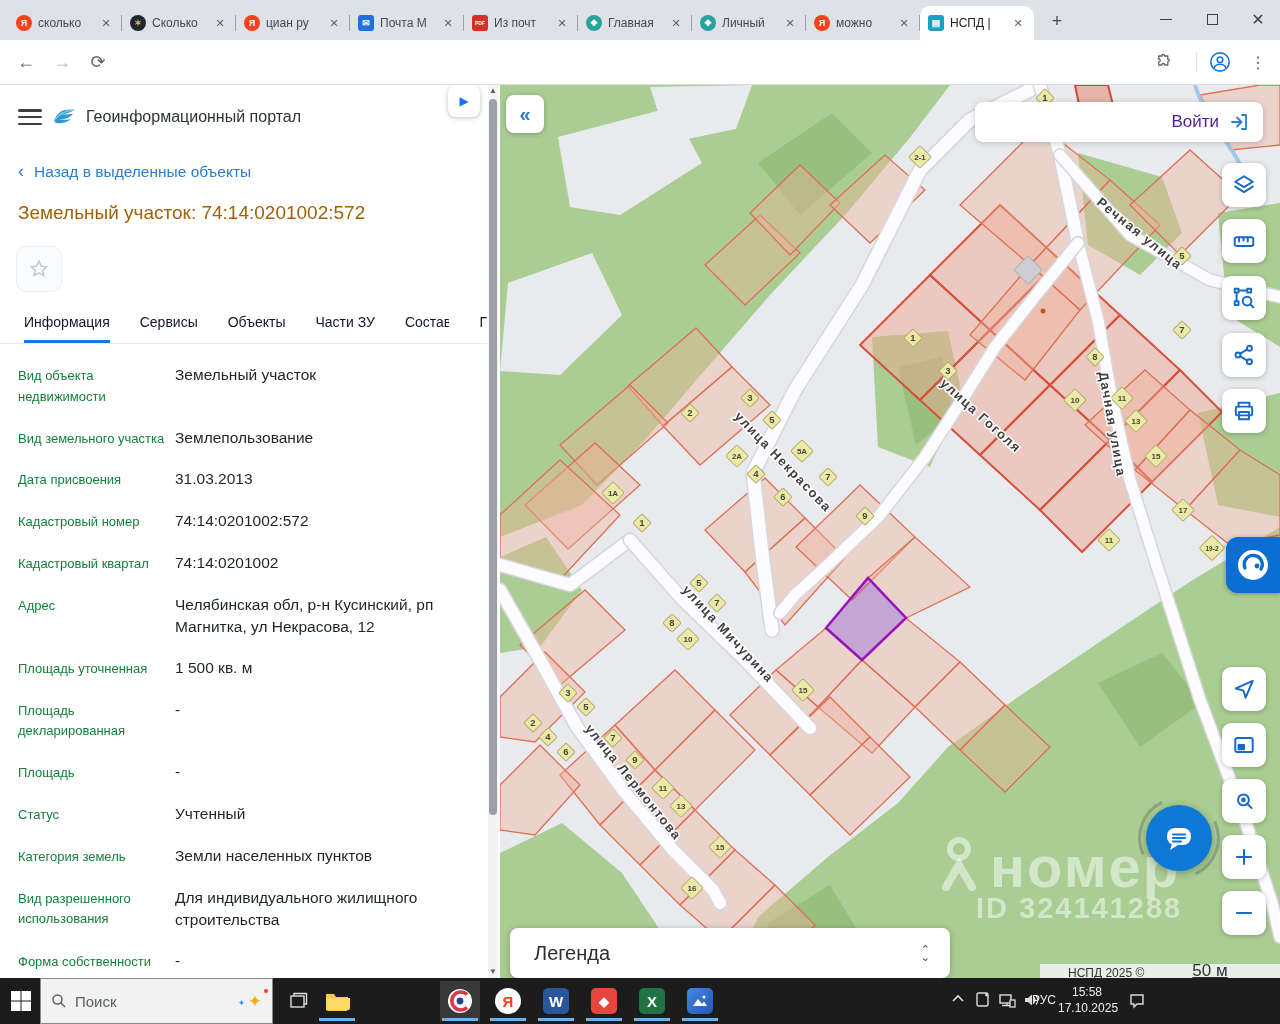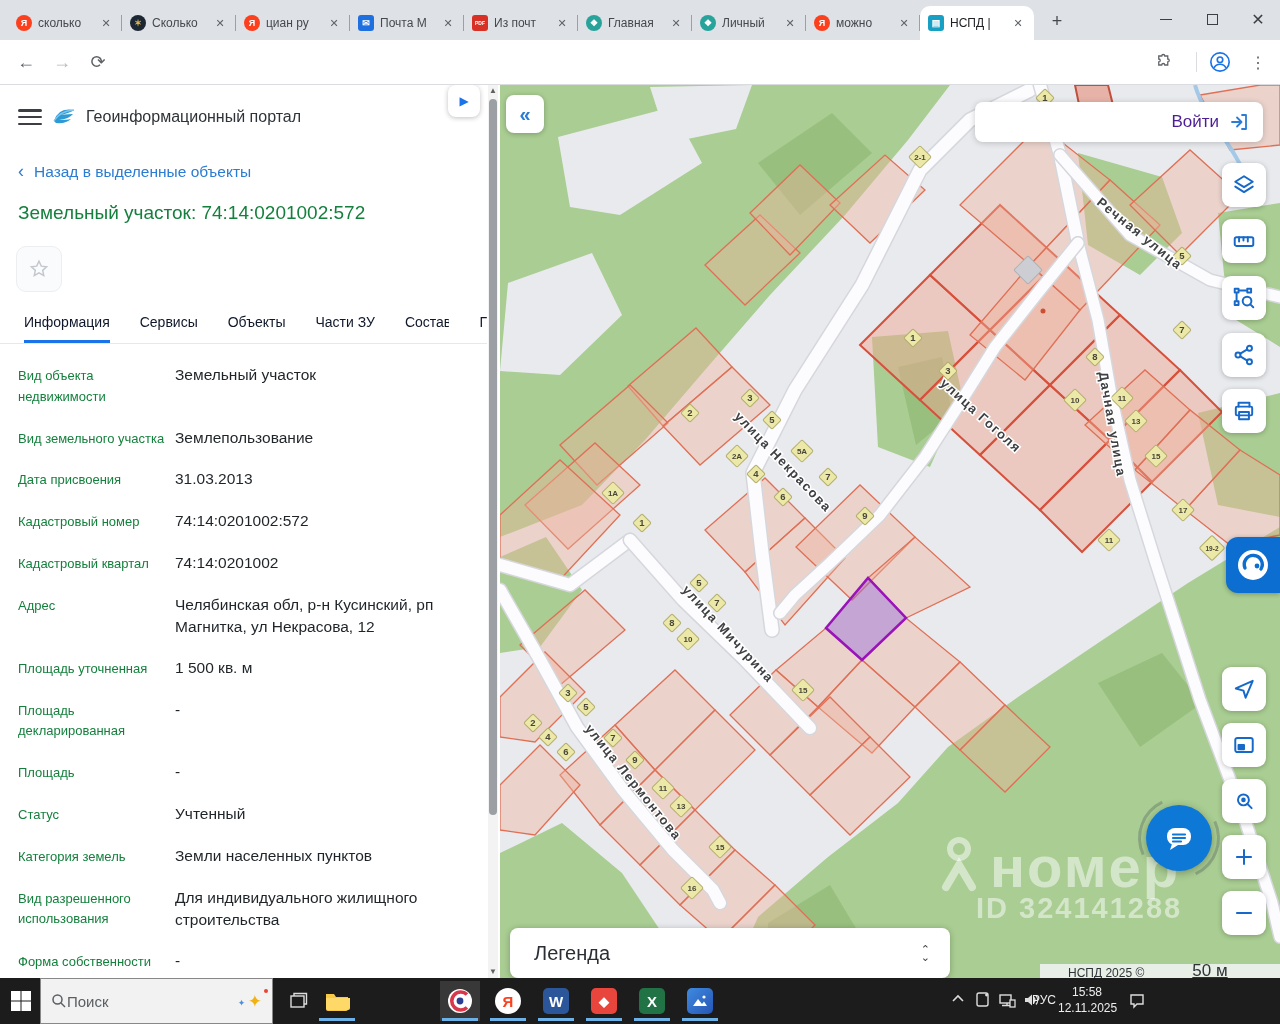--- a/index.html
+++ b/index.html
@@ -32,21 +32,21 @@
 
   
   .app { position:absolute; left:0; top:85px; width:1280px; height:893px; }
   .sidebar { position:absolute; left:0; top:0; width:500px; height:893px; background:#fff; overflow:hidden; }
   .side-inner { position:absolute; left:0; top:0; width:487px; }
   .side-head { padding:18px 20px 0 18px; display:flex; align-items:center; gap:8px; }
   .burger { width:24px; height:16px; display:flex; flex-direction:column; justify-content:space-between; cursor:pointer; }
   .burger i { display:block; height:2.5px; background:#3b3f44; border-radius:2px; }
   .portal-title { font-size:16px; color:#2e3338; }
   .backlink { margin:30px 0 0 18px; color:#2b7cd3; font-size:15.5px; display:flex; gap:10px; align-items:center; cursor:pointer; }
-  .obj-title { margin:20px 0 0 18px; font-size:19px; font-weight:500; color:#15803d; }
+  .obj-title { margin:20px 0 0 18px; font-size:19px; font-weight:500; color:#a16207; }
   .star-box { margin:22px 0 0 16px; width:46px; height:46px; background:#fafbfc; border:1px solid #eceef0;
         border-radius:10px; display:flex; align-items:center; justify-content:center; cursor:pointer; }
   .stabs { position:relative; margin-top:16px; padding-left:24px; display:flex; gap:30px;
         border-bottom:1px solid #e6e8ea; height:36px; }
   .stab { font-size:14px; color:#0f172a; padding-top:6px; white-space:nowrap; cursor:pointer; }
   .stab.active { border-bottom:3px solid #1a73e8; }
   .stab.clip { max-width:46px; overflow:hidden; }
   .stabs-more { position:absolute; left:448px; top:0px; width:32px; height:32px; background:#fff;
         border-radius:8px; box-shadow:0 1px 5px rgba(0,0,0,.25); color:#1a73e8; font-size:12px;
         display:flex; align-items:center; justify-content:center; cursor:pointer; z-index:3; }
@@ -93,21 +93,21 @@
   .scalebar .sline { height:5px; border-left:1.5px solid #2e3338; border-right:1.5px solid #2e3338; border-bottom:1.5px solid #2e3338; }
   .watermark { position:absolute; left:436px; top:748px; color:rgba(255,255,255,.5); pointer-events:none; }
   .wm-row { display:flex; align-items:center; gap:8px; }
   .wm-brand { font-size:58px; font-weight:bold; letter-spacing:2px; }
   .wm-id { font-size:29px; font-weight:bold; letter-spacing:2px; margin:-8px 0 0 40px; }
 
   
   .taskbar { position:absolute; left:0; top:978px; width:1280px; height:46px; background:#1c1c1c; z-index:5; }
   .start { position:absolute; left:10px; top:12px; width:22px; height:22px; cursor:pointer; }
   .tsearch { position:absolute; left:40px; top:0; width:233px; height:46px; background:#f2f2f2;
-        border:1px solid #888; display:flex; align-items:center; padding:0 10px; cursor:text; }
+        border:1px solid #888; display:flex; align-items:center; padding:0 10px; gap:8px; cursor:text; }
   .tsearch .ph { color:#5a5f63; font-size:15px; flex:1; }
   .sparkles { font-size:17px; color:#f2b10e; position:relative; }
   .sparkles .sm { position:absolute; left:-10px; top:7px; font-size:9px; color:#4a90e2; }
   .sparkles .dot { position:absolute; right:-6px; top:-2px; width:4px; height:4px; border-radius:50%; background:#ea4335; }
   .tvbtn { position:absolute; left:283px; top:8px; width:30px; height:30px; display:flex; align-items:center; justify-content:center; }
   .tapp { position:absolute; top:3px; width:40px; height:40px; display:flex; align-items:center; justify-content:center; cursor:pointer; }
   .tapp.hl { background:#383838; }
   .tapp .ul { position:absolute; bottom:0px; left:2px; right:2px; height:3px; background:#6cb2e8; }
   .appico { width:26px; height:26px; border-radius:5px; display:flex; align-items:center; justify-content:center;
         color:#fff; font-weight:bold; font-size:15px; }
@@ -769,19 +769,19 @@
         <rect x="12" y="9" width="5" height="7" fill="#1c1c1c" stroke="#ddd" stroke-width="1.3"></rect>
       </svg></div>
   <div class="trayic" style="left:1022px">
     <svg width="18" height="18" viewBox="0 0 18 18">
         <path d="M3 7 h3 l4 -3.5 v11 L6 11 H3z" fill="#ddd"></path>
         <path d="M12 6.5 a4 4 0 0 1 0 5 M14 4.5 a7 7 0 0 1 0 9" fill="none" stroke="#ddd" stroke-width="1.3"></path>
       </svg></div>
   <div class="lang">РУС</div>
   <div class="clock">
     <div>15:58</div>
-    <div>12.11.2025</div>
+    <div>17.10.2025</div>
   </div>
   <div class="trayic" style="left:1128px;top:14px">
     <svg width="18" height="18" viewBox="0 0 18 18">
         <path d="M3 3 h12 v9 h-6 l-3 3 v-3 H3z" fill="none" stroke="#ddd" stroke-width="1.4"></path>
       </svg></div>
 </div>
 
 </body></html>

